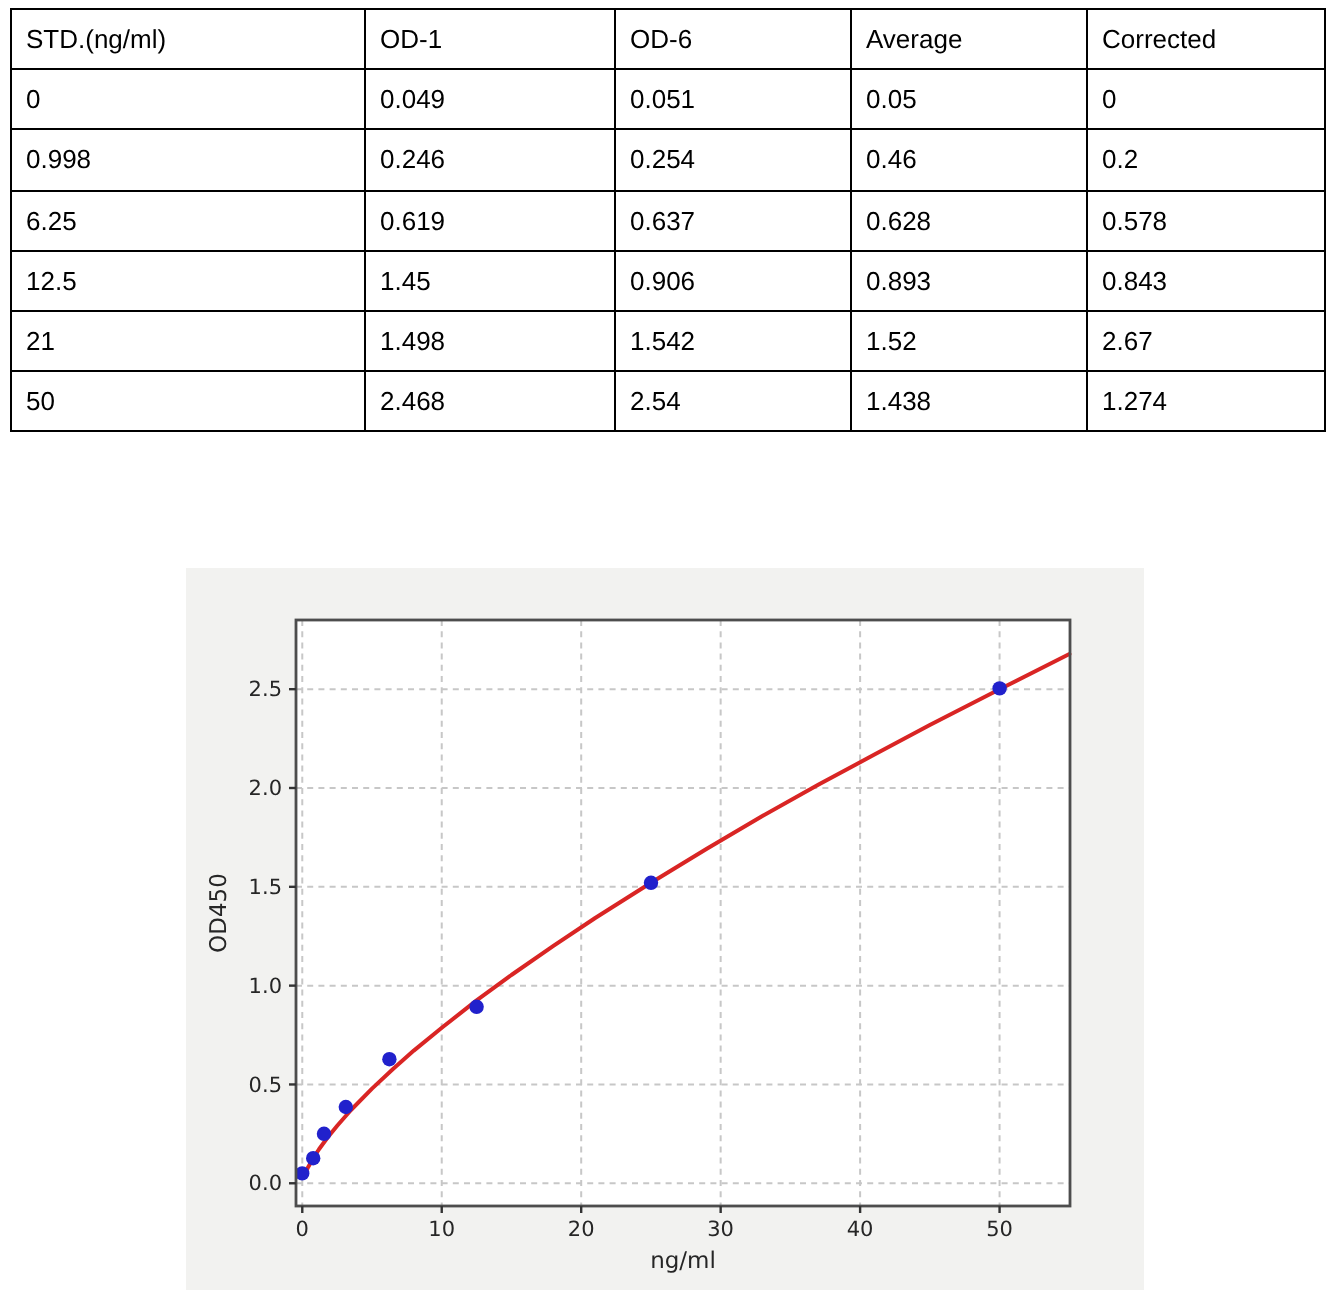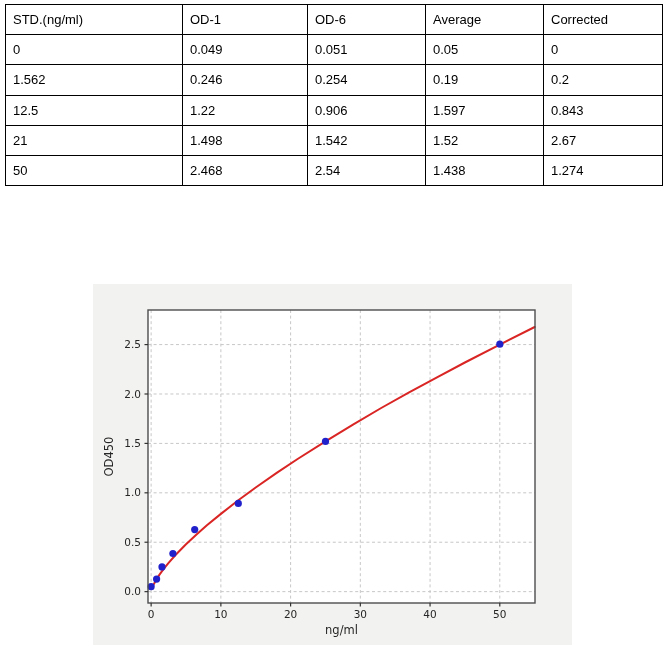--- a/index.html
+++ b/index.html
@@ -47,31 +47,38 @@
   </thead>
   <tbody id="table-body">
       <tr>
         <td>0</td>
         <td>0.049</td>
         <td>0.051</td>
         <td>0.05</td>
         <td>0</td>
       </tr>
       <tr>
-        <td>1.562</td>
+        <td>0.998</td>
         <td>0.246</td>
         <td>0.254</td>
-        <td>0.19</td>
+        <td>0.46</td>
         <td>0.2</td>
       </tr>
       <tr>
+        <td>6.25</td>
+        <td>0.619</td>
+        <td>0.637</td>
+        <td>0.628</td>
+        <td>0.578</td>
+      </tr>
+      <tr>
         <td>12.5</td>
-        <td>1.22</td>
+        <td>1.45</td>
         <td>0.906</td>
-        <td>1.597</td>
+        <td>0.893</td>
         <td>0.843</td>
       </tr>
       <tr>
         <td>21</td>
         <td>1.498</td>
         <td>1.542</td>
         <td>1.52</td>
         <td>2.67</td>
       </tr>
       <tr>

